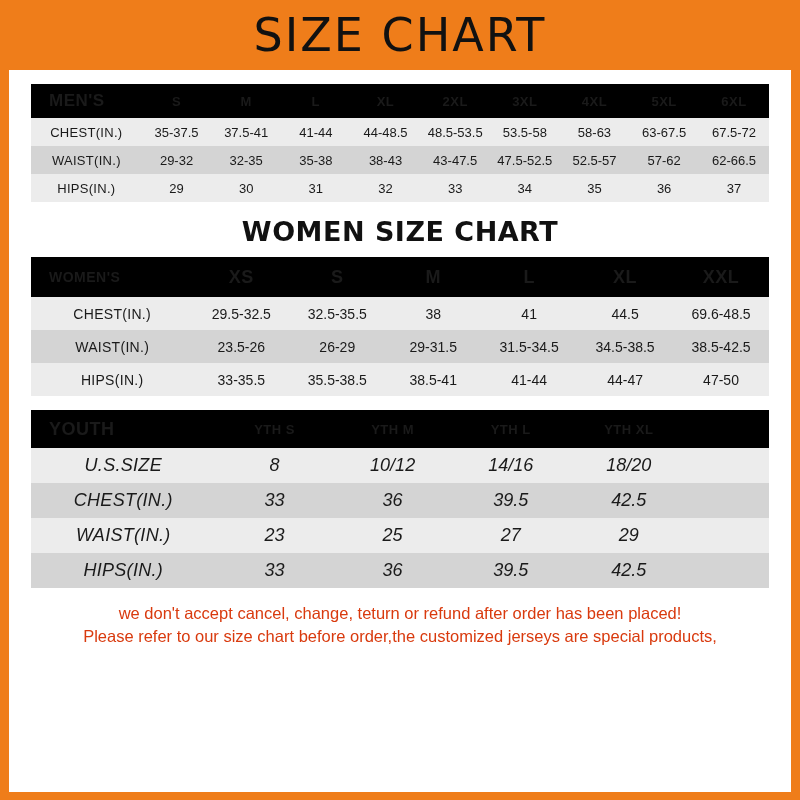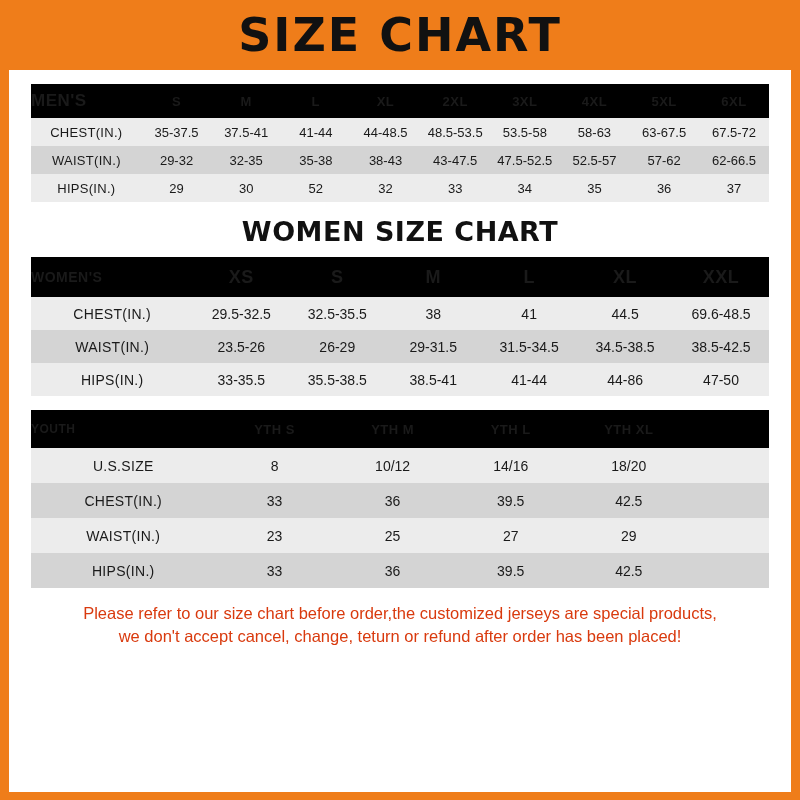--- a/index.html
+++ b/index.html
@@ -26,21 +26,21 @@
   }
   .banner {
     height: 70px;
     background: #ef7d1a;
     display: flex;
     align-items: center;
     justify-content: center;
   }
   .banner-title {
     font-family: "DejaVu Sans", sans-serif;
-    font-weight: bold;
+    font-weight: normal;
     font-size: 46px;
     letter-spacing: 2px;
     color: #111111;
     line-height: 1;
   }
   .content {
     padding: 0 22px;
     box-sizing: border-box;
   }
   .section {
@@ -71,34 +71,35 @@
     background: #000000;
     color: #ffffff;
     height: 34px;
     font-weight: bold;
     font-size: 16px;
     font-family: "DejaVu Sans", sans-serif;
     letter-spacing: 0.5px;
   }
   .hdr-row td.first-col {
     text-align: left;
+    padding-left: 18px;
     font-size: 17px;
   }
   .row-a td { background: #ececec; height: 28px; }
   .row-b td { background: #d4d4d4; height: 28px; }
   .first-col-label {
     text-align: center;
     font-size: 13px;
     letter-spacing: 0.3px;
   }
   
   .youth .hdr-row td { height: 38px; }
-  .youth .row-a td, .youth .row-b td { height: 35px; font-size: 14px; }
+  .youth .row-a td, .youth .row-b td { height: 35px; font-size: 18px; font-style: italic; }
   .youth td { font-size: 14px; }
-  .youth .hdr-row td.first-col { font-size: 12px; }
+  .youth .hdr-row td.first-col { font-size: 18px; }
   .women .hdr-row td { height: 40px; }
   .women .row-a td, .women .row-b td { height: 33px; font-size: 14px; }
   .women .hdr-row td.first-col { font-size: 14px; }
   .women .hdr-row td { font-size: 18px; }
   .men .hdr-row td { height: 34px; }
   .footer-note {
     margin-top: 14px;
     text-align: center;
     color: #d93a0e;
     font-size: 16.5px;
@@ -174,21 +175,21 @@
           <td>43-47.5</td>
           <td>47.5-52.5</td>
           <td>52.5-57</td>
           <td>57-62</td>
           <td>62-66.5</td>
         </tr>
         <tr class="row-a">
           <td class="first-col-label">HIPS(IN.)</td>
           <td>29</td>
           <td>30</td>
-          <td>52</td>
+          <td>31</td>
           <td>32</td>
           <td>33</td>
           <td>34</td>
           <td>35</td>
           <td>36</td>
           <td>37</td>
         </tr>
       </tbody>
         </table>
     </div>
@@ -232,21 +233,21 @@
           <td>31.5-34.5</td>
           <td>34.5-38.5</td>
           <td>38.5-42.5</td>
         </tr>
         <tr class="row-a">
           <td class="first-col-label">HIPS(IN.)</td>
           <td>33-35.5</td>
           <td>35.5-38.5</td>
           <td>38.5-41</td>
           <td>41-44</td>
-          <td>44-86</td>
+          <td>44-47</td>
           <td>47-50</td>
         </tr>
       </tbody>
         </table>
     </div>
 
     <div class="section">
       <table class="size-table youth">
         <colgroup>
           <col style="width:25%">
@@ -295,20 +296,20 @@
           <td>36</td>
           <td>39.5</td>
           <td>42.5</td>
           <td></td>
         </tr>
       </tbody>
         </table>
     </div>
 
     <div class="footer-note">
+      <div>we don't accept cancel, change, teturn or refund after order has been placed!</div>
       <div>Please refer to our size chart before order,the customized jerseys are special products,</div>
-      <div>we don't accept cancel, change, teturn or refund after order has been placed!</div>
     </div>
 
   </div>
 
   <div class="footer-bar"></div>
 </div>
 
 </body></html>

